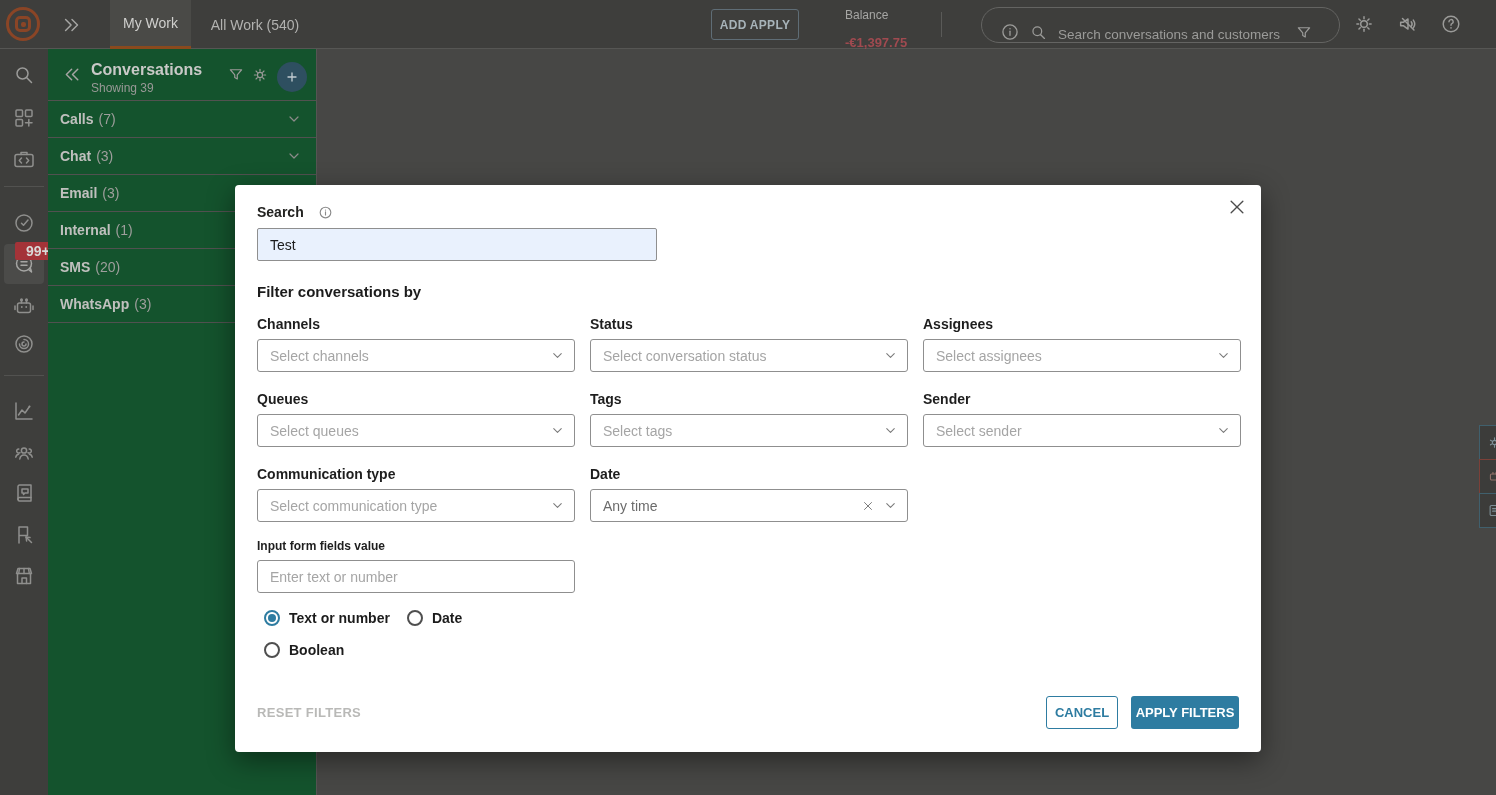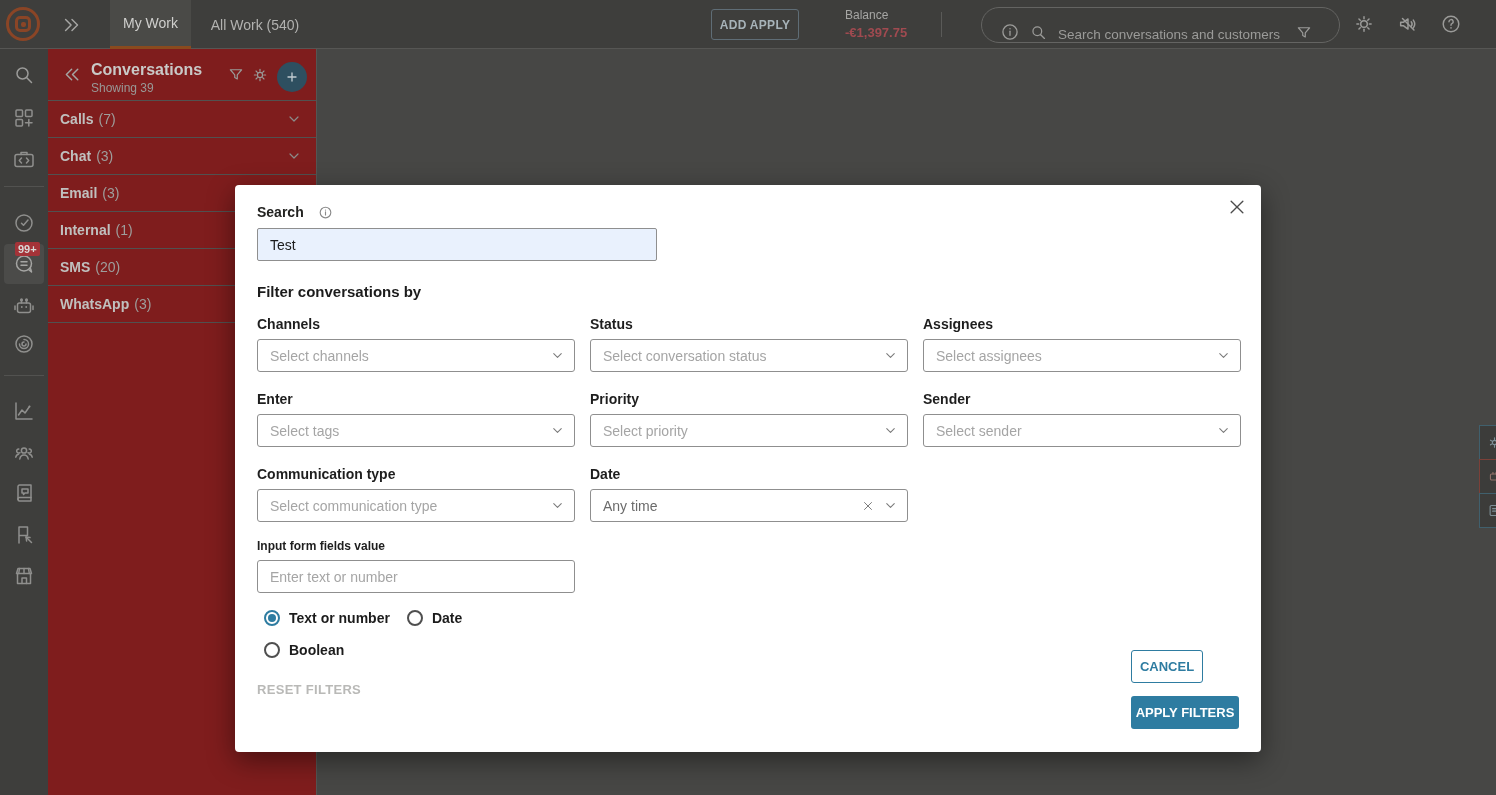--- a/index.html
+++ b/index.html
@@ -25,44 +25,44 @@
     justify-content:center; font-size:14px; cursor:pointer; }
   .tab.active { left:110px; width:81px; background:#4a4a47;
     border-bottom:3px solid var(--tab_underline,#8a4a1e); color:#cfcfcd; }
   .tab.inactive { left:205px; width:100px; color:#b2b2b0; }
   .addfunds { position:absolute; left:711px; top:9px; width:88px; height:31px;
     background:transparent; border:1px solid #5f6d76; border-radius:3px;
     color:#a7b3b9; font-size:12px; font-weight:bold; letter-spacing:.3px;
     font-family:inherit; cursor:pointer; }
   .balance { position:absolute; left:845px; top:8px; }
   .balance-label { font-size:12px; color:#a6a6a4; }
-  .balance-value { font-size:13px; font-weight:bold; margin-top:3px;
+  .balance-value { font-size:13px; font-weight:bold; margin-top:13px;
     color:var(--balance_negative,#a04a50); }
   .tdivider { position:absolute; left:941px; top:12px; width:1px; height:25px; background:#5a5a58; }
   .searchpill { position:absolute; left:981px; top:7px; width:359px; height:36px;
     border:1px solid #646462; border-radius:18px; display:flex; align-items:flex-end;
     color:#9b9b99; cursor:text; }
   .searchpill .ic1 { margin-left:18px; }
   .searchpill .ic2 { margin-left:9px; }
   .searchpill .ptext { margin-left:10px; font-size:13.5px; color:#9b9b99; white-space:nowrap; }
   .searchpill .icf { margin-left:auto; margin-right:26px; }
   .topicon { position:absolute; top:13px; color:#9b9b99; cursor:pointer; }
 
   
   .rail { position:absolute; left:0; top:49px; width:48px; height:746px; background:#3e3e3c; z-index:1; }
   .rail-ic { position:absolute; left:12px; color:#8f8f8d; cursor:pointer; }
   .rail-div { position:absolute; left:4px; width:40px; height:1px; background:#525250; }
   .rail-active-bg { position:absolute; left:4px; top:195px; width:40px; height:40px;
     background:#4b4b49; border-radius:4px; }
   .rail-badge { position:absolute; left:15px; top:193px; background:var(--badge_red,#a43338);
-    color:#d9d9d7; font-size:11px; font-weight:bold; padding:1px 3px; border-radius:2px; z-index:2; }
+    color:#d9d9d7; font-size:14px; font-weight:bold; padding:1px 11px; border-radius:2px; z-index:2; }
 
   
   .panel { position:absolute; left:48px; top:49px; width:269px; height:746px;
-    background:#7f1d1d; border-right:1px solid #555553; z-index:1; }
+    background:#14532d; border-right:1px solid #555553; z-index:1; }
   .phead { position:relative; height:52px; border-bottom:1px solid #525250; }
   .collapse-ic { position:absolute; left:14px; top:15px; color:#a5a5a3; cursor:pointer; }
   .ptitle { position:absolute; left:43px; top:12px; font-size:16px; font-weight:bold; color:#c9c9c7; }
   .psub { position:absolute; left:43px; top:32px; font-size:12px; color:#999997; }
   .phead-ic { position:absolute; top:17px; color:#9a9a98; cursor:pointer; }
   .plus-btn { position:absolute; left:229px; top:13px; width:30px; height:30px; border-radius:50%;
     background:var(--plus_button_teal,#2e4f60); border:none; display:flex; align-items:center;
     justify-content:center; color:#c2ccd1; cursor:pointer; }
   .prow { height:37px; border-bottom:1px solid #515150; display:flex; align-items:center;
     padding:0 14px 0 12px; cursor:pointer; }
@@ -107,21 +107,21 @@
     color:#1c1c1c; cursor:pointer; }
   .radio + .radio { margin-left:17px; }
   .rdot { width:16px; height:16px; border-radius:50%; border:2px solid #4f4f4f; background:#fff; position:relative; }
   .rdot.sel { border-color:var(--accent_teal,#2e7ca1); }
   .rdot.sel::after { content:""; position:absolute; left:2px; top:2px; width:8px; height:8px;
     border-radius:50%; background:var(--accent_teal,#2e7ca1); }
   .mfooter { position:absolute; left:22px; right:22px; bottom:23px;
     display:flex; align-items:center; justify-content:space-between; }
   .resetbtn { background:none; border:none; font-size:13px; font-weight:bold; color:#b9b9b7;
     letter-spacing:.3px; font-family:inherit; cursor:pointer; padding:0; }
-  .fbtns { display:flex; gap:13px;flex-direction:column; }
+  .fbtns { display:flex; gap:13px; }
   .cancelbtn { width:72px; height:33px; background:#fff; border:1px solid var(--accent_teal,#2e7ca1);
     border-radius:3px; color:var(--accent_teal,#2e7ca1); font-size:13px; font-weight:bold;
     font-family:inherit; cursor:pointer; }
   .applybtn { width:108px; height:33px; background:var(--accent_teal,#2e7ca1); border:none;
     border-radius:3px; color:#fff; font-size:13px; font-weight:bold; font-family:inherit; cursor:pointer; }
 </style>
 </head>
 <body>
 
 <div class="topbar">
@@ -472,34 +472,34 @@
       <div class="select">
         <span class="ph">Select assignees</span>
         <span class="chev">
             <svg width="15" height="15" viewBox="0 0 24 24" fill="none" stroke="currentColor" stroke-width="1.7" stroke-linecap="round" stroke-linejoin="round">
               <polyline points="6 9 12 15 18 9"></polyline>
             </svg>
           </span>
       </div>
     </div>
     <div>
-      <div class="flabel">Enter</div>
+      <div class="flabel">Queues</div>
+      <div class="select">
+        <span class="ph">Select queues</span>
+        <span class="chev">
+            <svg width="15" height="15" viewBox="0 0 24 24" fill="none" stroke="currentColor" stroke-width="1.7" stroke-linecap="round" stroke-linejoin="round">
+              <polyline points="6 9 12 15 18 9"></polyline>
+            </svg>
+          </span>
+      </div>
+    </div>
+    <div>
+      <div class="flabel">Tags</div>
       <div class="select">
         <span class="ph">Select tags</span>
-        <span class="chev">
-            <svg width="15" height="15" viewBox="0 0 24 24" fill="none" stroke="currentColor" stroke-width="1.7" stroke-linecap="round" stroke-linejoin="round">
-              <polyline points="6 9 12 15 18 9"></polyline>
-            </svg>
-          </span>
-      </div>
-    </div>
-    <div>
-      <div class="flabel">Priority</div>
-      <div class="select">
-        <span class="ph">Select priority</span>
         <span class="chev">
             <svg width="15" height="15" viewBox="0 0 24 24" fill="none" stroke="currentColor" stroke-width="1.7" stroke-linecap="round" stroke-linejoin="round">
               <polyline points="6 9 12 15 18 9"></polyline>
             </svg>
           </span>
       </div>
     </div>
     <div>
       <div class="flabel">Sender</div>
       <div class="select">

